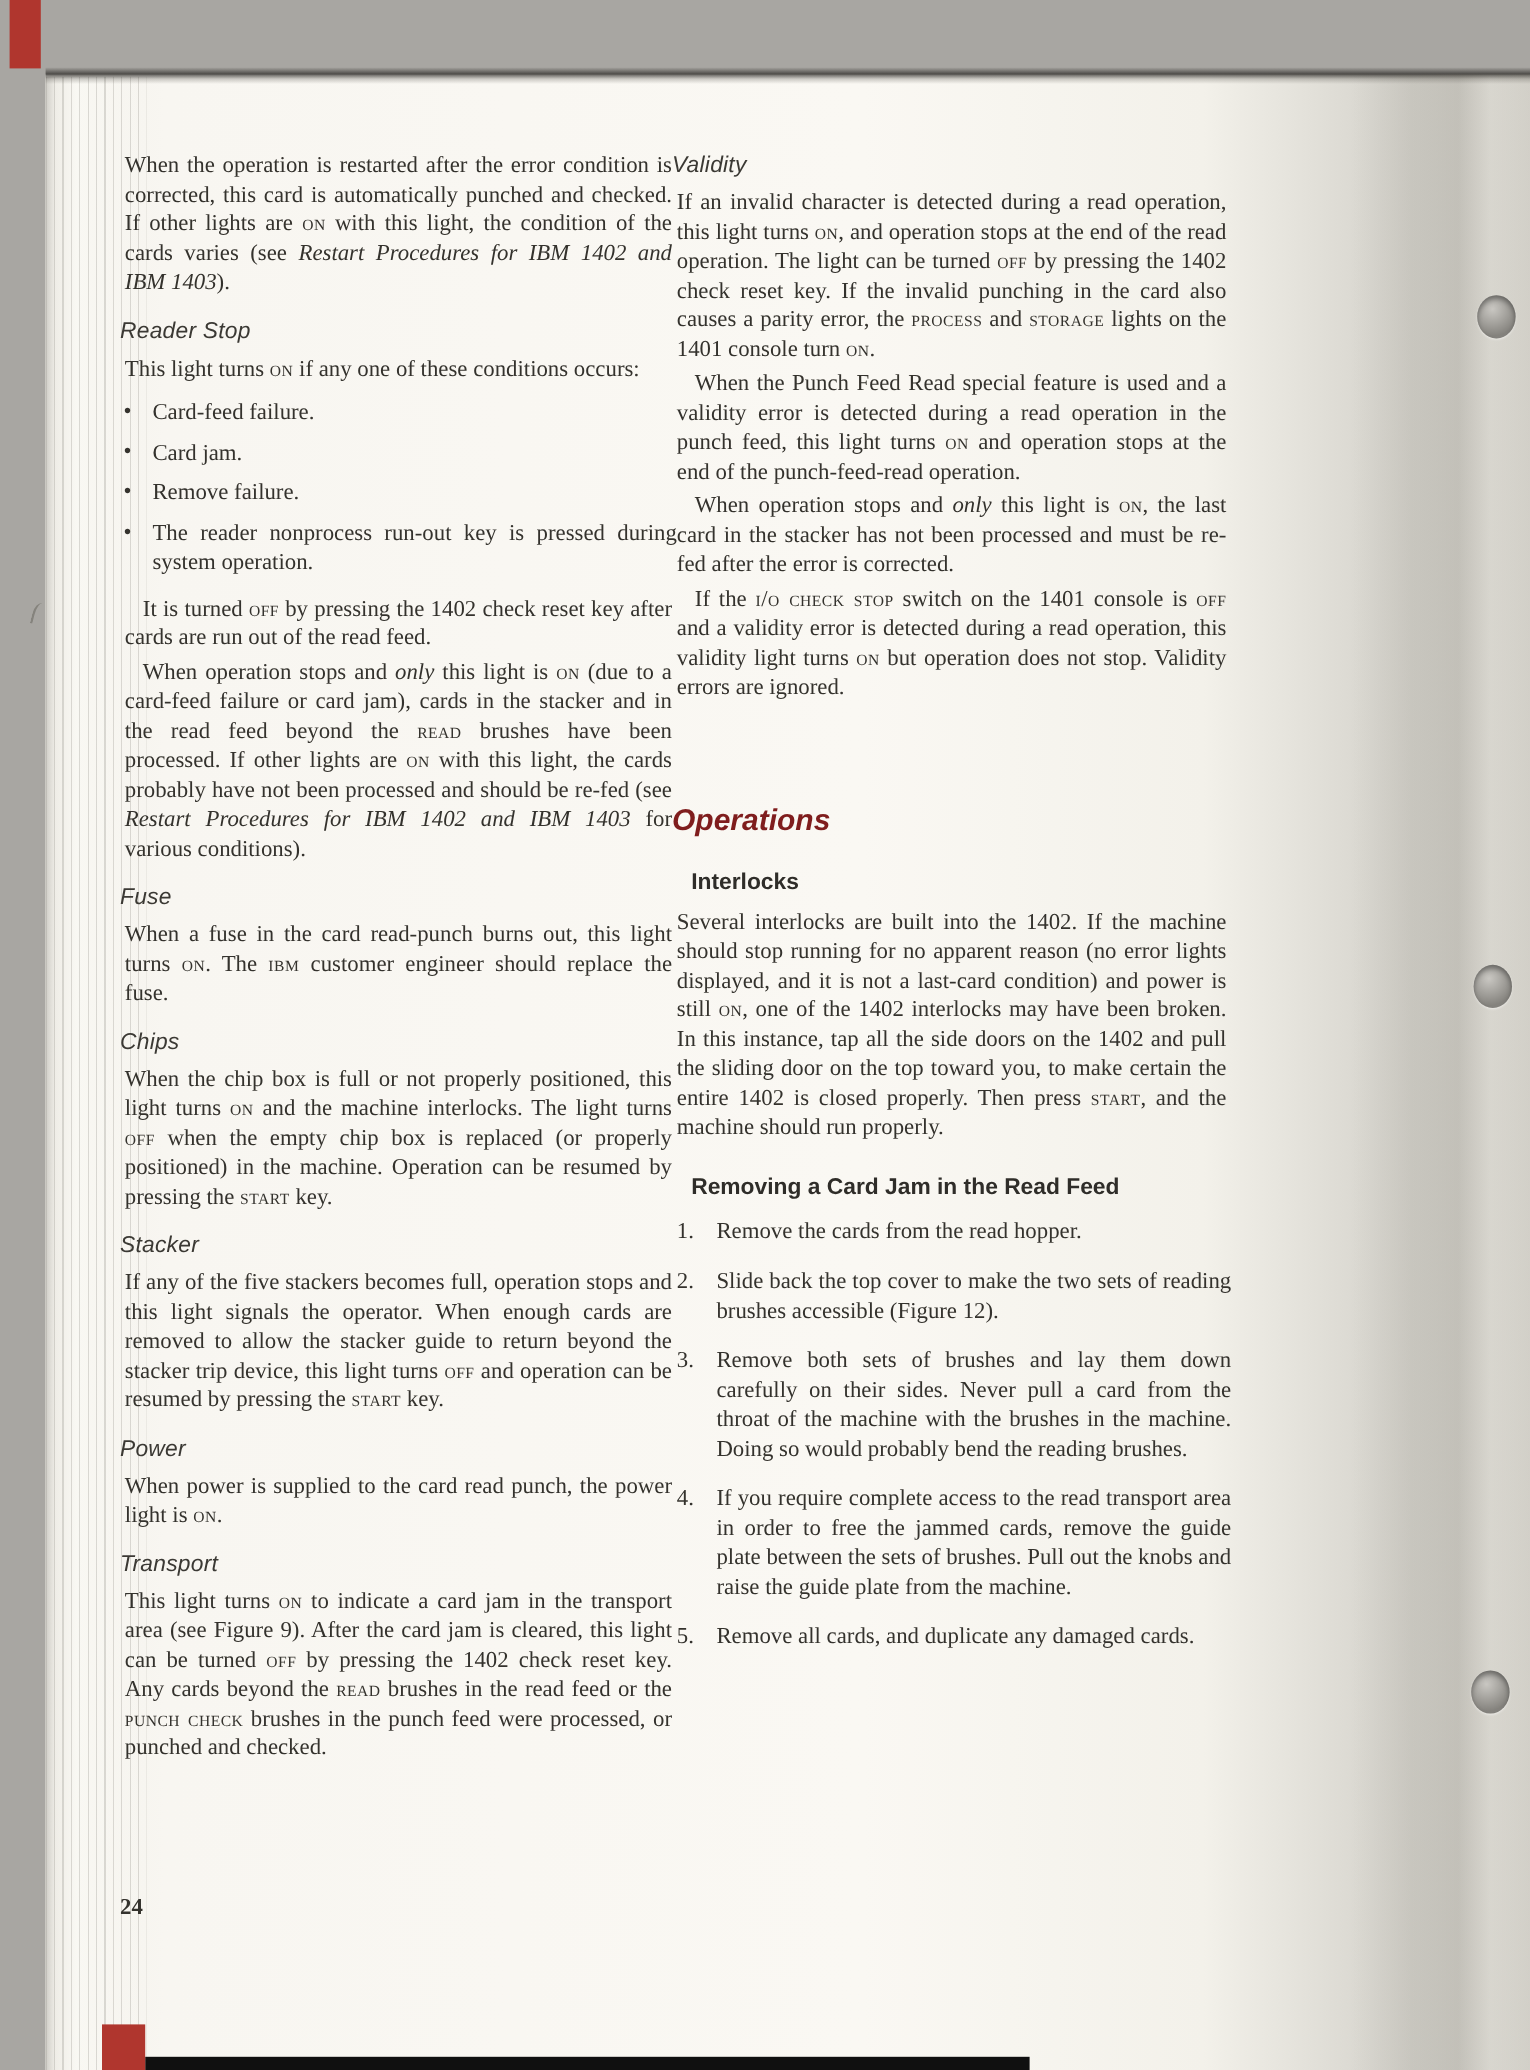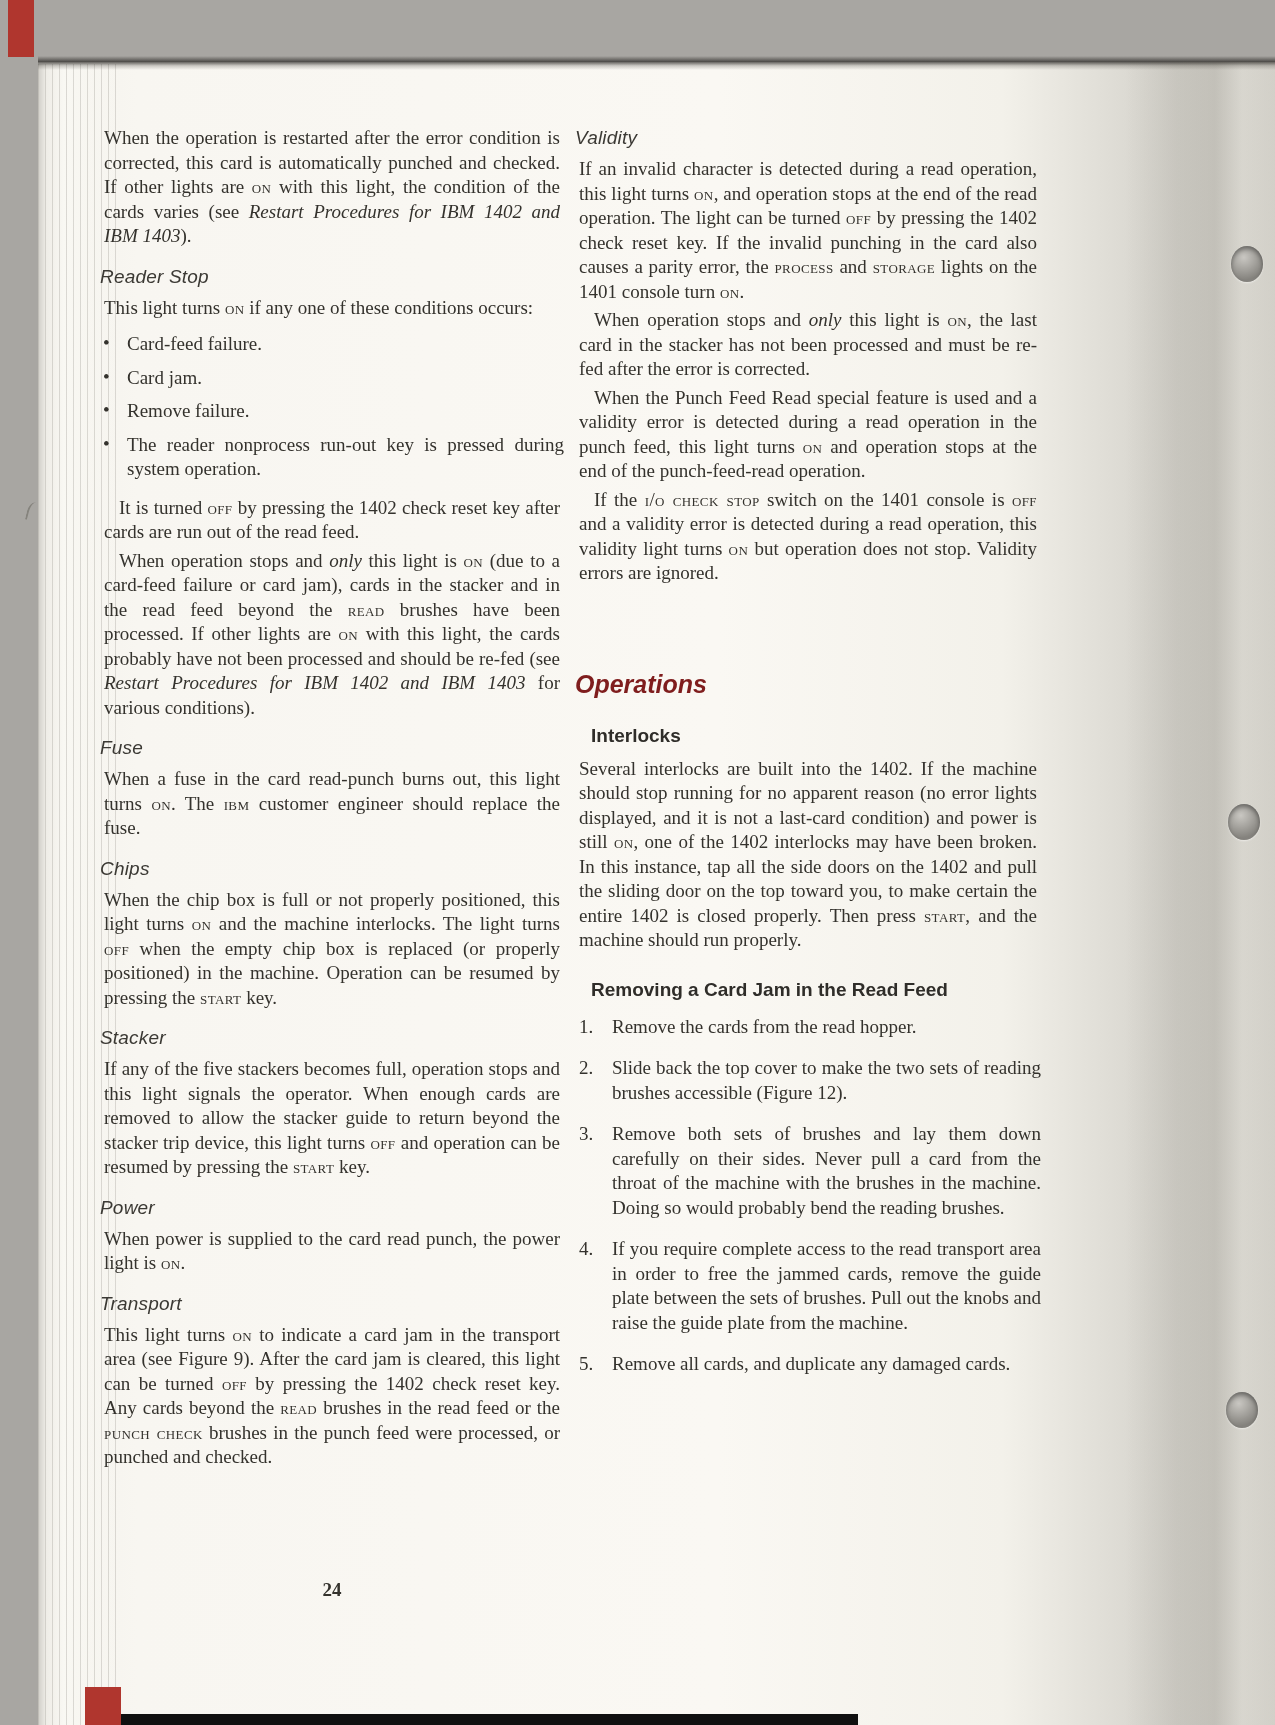--- a/index.html
+++ b/index.html
@@ -36,21 +36,21 @@
   .hole-2 { left:1228px; top:804px; }
   .hole-3 { left:1226px; top:1392px; }
   .red-mark-top { position:absolute; left:8px; top:0; width:26px; height:57px; background:#b0362e; }
   .bottom-scan-bar { position:absolute; left:121px; bottom:0; width:737px; height:11px; background:#101010; }
   .red-mark-bottom { position:absolute; left:85px; bottom:0; width:36px; height:38px; background:#b0362e; }
   .pencil-mark { position:absolute; left:27px; top:502px; width:9px; height:19px;
     border-left:2px solid rgba(90,88,80,0.45); border-radius:60% 0 60% 0; transform:rotate(14deg); }
 
   .col { position:absolute; top:122px; color:#34322d; font-size:19px; }
   .col-left  { left:100px; width:464px; }
-  .col-right { left:575px; width:466px; }
+  .col-right { left:560px; width:466px; }
 
   .para { margin:4px; line-height:24.5px; text-align:justify; }
   .para.indent { text-indent:15px; }
   .run-sc { font-variant:small-caps; letter-spacing:0.4px; }
   .run-i  { font-style:italic; }
 
   .h-italic {
     font-family:"Liberation Sans", sans-serif;
     font-style:italic; font-weight:normal;
     font-size:19px; color:#3b3934;
@@ -113,31 +113,31 @@
     <p class="para"><span class="run-n">If any of the five stackers becomes full, operation stops and this light signals the operator. When enough cards are removed to allow the stacker guide to return beyond the stacker trip device, this light turns </span><span class="run-sc">off</span><span class="run-n"> and operation can be resumed by pressing the </span><span class="run-sc">start</span><span class="run-n"> key.</span></p>
     <h3 class="h-italic">Power</h3>
     <p class="para"><span class="run-n">When power is supplied to the card read punch, the power light is </span><span class="run-sc">on</span><span class="run-n">.</span></p>
     <h3 class="h-italic">Transport</h3>
     <p class="para"><span class="run-n">This light turns </span><span class="run-sc">on</span><span class="run-n"> to indicate a card jam in the transport area (see Figure 9). After the card jam is cleared, this light can be turned </span><span class="run-sc">off</span><span class="run-n"> by pressing the 1402 check reset key. Any cards beyond the </span><span class="run-sc">read</span><span class="run-n"> brushes in the read feed or the </span><span class="run-sc">punch check</span><span class="run-n"> brushes in the punch feed were processed, or punched and checked.</span></p>
   </div>
 <div class="col col-right">
 
 <h3 class="h-italic">Validity</h3>
     <p class="para"><span class="run-n">If an invalid character is detected during a read operation, this light turns </span><span class="run-sc">on</span><span class="run-n">, and operation stops at the end of the read operation. The light can be turned </span><span class="run-sc">off</span><span class="run-n"> by pressing the 1402 check reset key. If the invalid punching in the card also causes a parity error, the </span><span class="run-sc">process</span><span class="run-n"> and </span><span class="run-sc">storage</span><span class="run-n"> lights on the 1401 console turn </span><span class="run-sc">on</span><span class="run-n">.</span></p>
+    <p class="para indent"><span class="run-n">When the Punch Feed Read special feature is used and a validity error is detected during a read operation in the punch feed, this light turns </span><span class="run-sc">on</span><span class="run-n"> and operation stops at the end of the punch-feed-read operation.</span></p>
     <p class="para indent"><span class="run-n">When operation stops and </span><span class="run-i">only</span><span class="run-n"> this light is </span><span class="run-sc">on</span><span class="run-n">, the last card in the stacker has not been processed and must be re-fed after the error is corrected.</span></p>
-    <p class="para indent"><span class="run-n">When the Punch Feed Read special feature is used and a validity error is detected during a read operation in the punch feed, this light turns </span><span class="run-sc">on</span><span class="run-n"> and operation stops at the end of the punch-feed-read operation.</span></p>
     <p class="para indent"><span class="run-n">If the </span><span class="run-sc">i/o check stop</span><span class="run-n"> switch on the 1401 console is </span><span class="run-sc">off</span><span class="run-n"> and a validity error is detected during a read operation, this validity light turns </span><span class="run-sc">on</span><span class="run-n"> but operation does not stop. Validity errors are ignored.</span></p>
     <div class="gap-block" style="height: 80px;"></div>
     <h2 class="h-section">Operations</h2>
     <h3 class="h-bold">Interlocks</h3>
     <p class="para"><span class="run-n">Several interlocks are built into the 1402. If the machine should stop running for no apparent reason (no error lights displayed, and it is not a last-card condition) and power is still </span><span class="run-sc">on</span><span class="run-n">, one of the 1402 interlocks may have been broken. In this instance, tap all the side doors on the 1402 and pull the sliding door on the top toward you, to make certain the entire 1402 is closed properly. Then press </span><span class="run-sc">start</span><span class="run-n">, and the machine should run properly.</span></p>
     <h3 class="h-bold">Removing a Card Jam in the Read Feed</h3>
     <ol class="numlist">
       <li><span class="num-label">1.</span><span class="run-n">Remove the cards from the read hopper.</span></li>
       <li><span class="num-label">2.</span><span class="run-n">Slide back the top cover to make the two sets of reading brushes accessible (Figure 12).</span></li>
       <li><span class="num-label">3.</span><span class="run-n">Remove both sets of brushes and lay them down carefully on their sides. Never pull a card from the throat of the machine with the brushes in the machine. Doing so would probably bend the reading brushes.</span></li>
       <li><span class="num-label">4.</span><span class="run-n">If you require complete access to the read transport area in order to free the jammed cards, remove the guide plate between the sets of brushes. Pull out the knobs and raise the guide plate from the machine.</span></li>
       <li><span class="num-label">5.</span><span class="run-n">Remove all cards, and duplicate any damaged cards.</span></li>
     </ol>
   </div>
-<div class="col col-left" style="top:auto; bottom:0; height:190px;text-align:center;">
+<div class="col col-left" style="top:auto; bottom:0; height:190px;">
   <div class="page-number">24</div>
 </div>
 
 </body></html>

